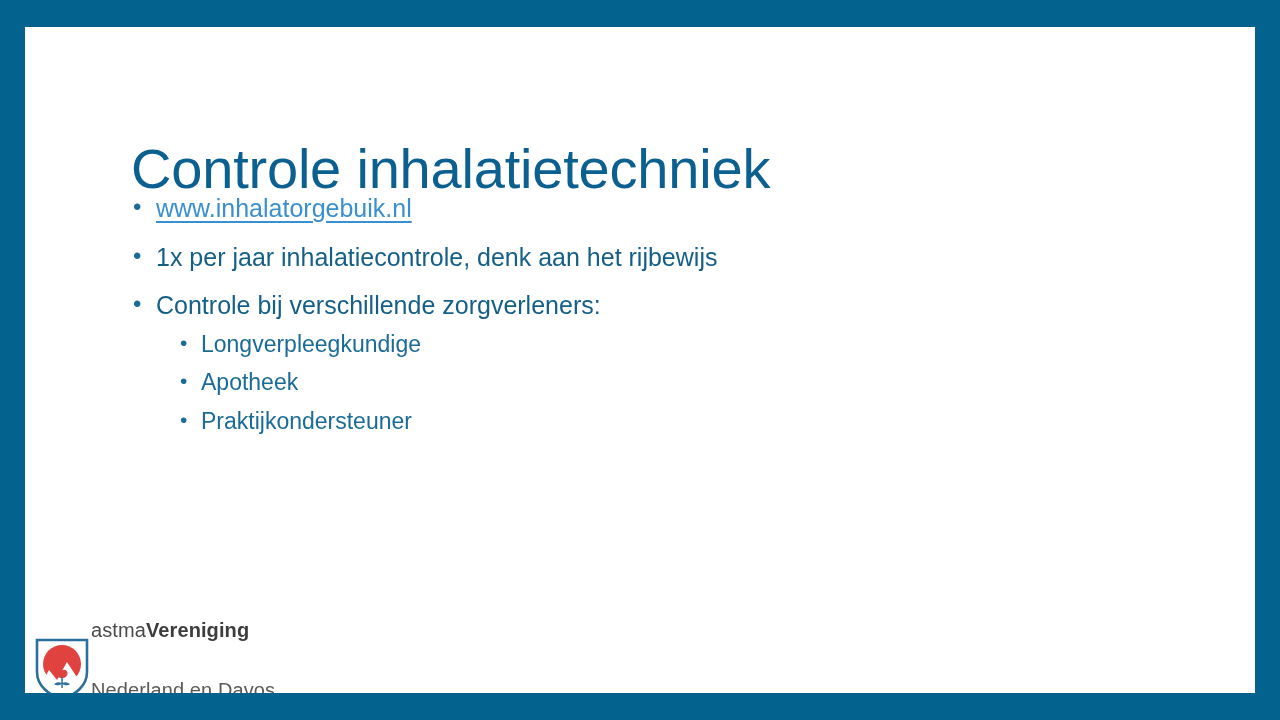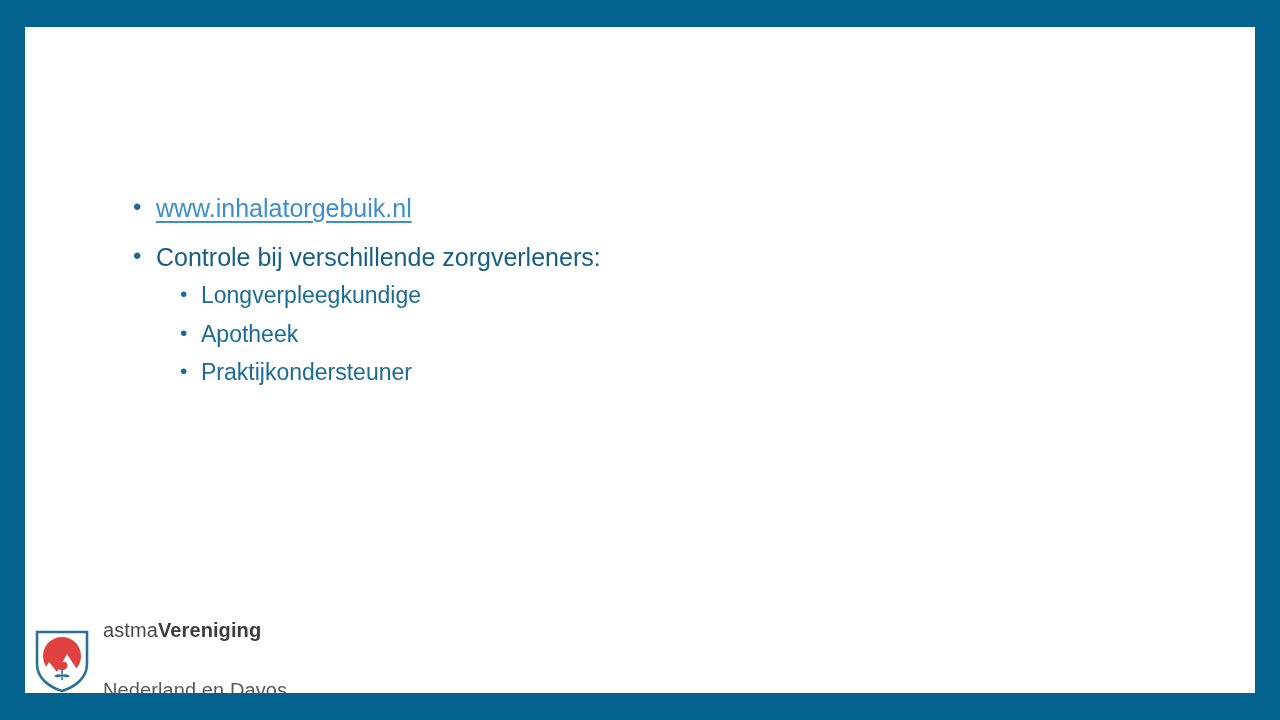--- a/index.html
+++ b/index.html
@@ -117,22 +117,21 @@
     color: #1a6b95;
     white-space: nowrap;
   }
 
   
   .logo {
     position: absolute;
     left: 8px;
     top: 592px;
     display: flex;
-    align-items: center;
-    gap: 12px;
+    align-items: flex-end;
   }
   .logo-shield { width: 58px; height: 66px; display: block; }
   .logo-text {
     display: flex;
     flex-direction: column;
     justify-content: center;
     line-height: 1.18;
   }
   .logo-line1 {
     font-size: 20px;
@@ -149,28 +148,30 @@
     margin-top: 36px;
   }
 </style>
 </head>
 <body>
 
 <div class="slide">
 
   <div class="slide-canvas">
 
+    <h1 class="slide-title">Controle inhalatietechniek</h1>
 
     <div class="content-body">
       <ul class="level1">
 
         <li class="bullet1">
           <a class="link" href="#">www.inhalatorgebuik.nl</a>
         </li>
 
+        <li class="bullet1">1x per jaar inhalatiecontrole, denk aan het rijbewijs</li>
 
         <li class="bullet1 no-gap">
           <span>Controle bij verschillende zorgverleners:</span>
 
           <ul class="level2">
             <li class="bullet2">Longverpleegkundige</li>
             <li class="bullet2">Apotheek</li>
             <li class="bullet2">Praktijkondersteuner</li>
           </ul>
 

